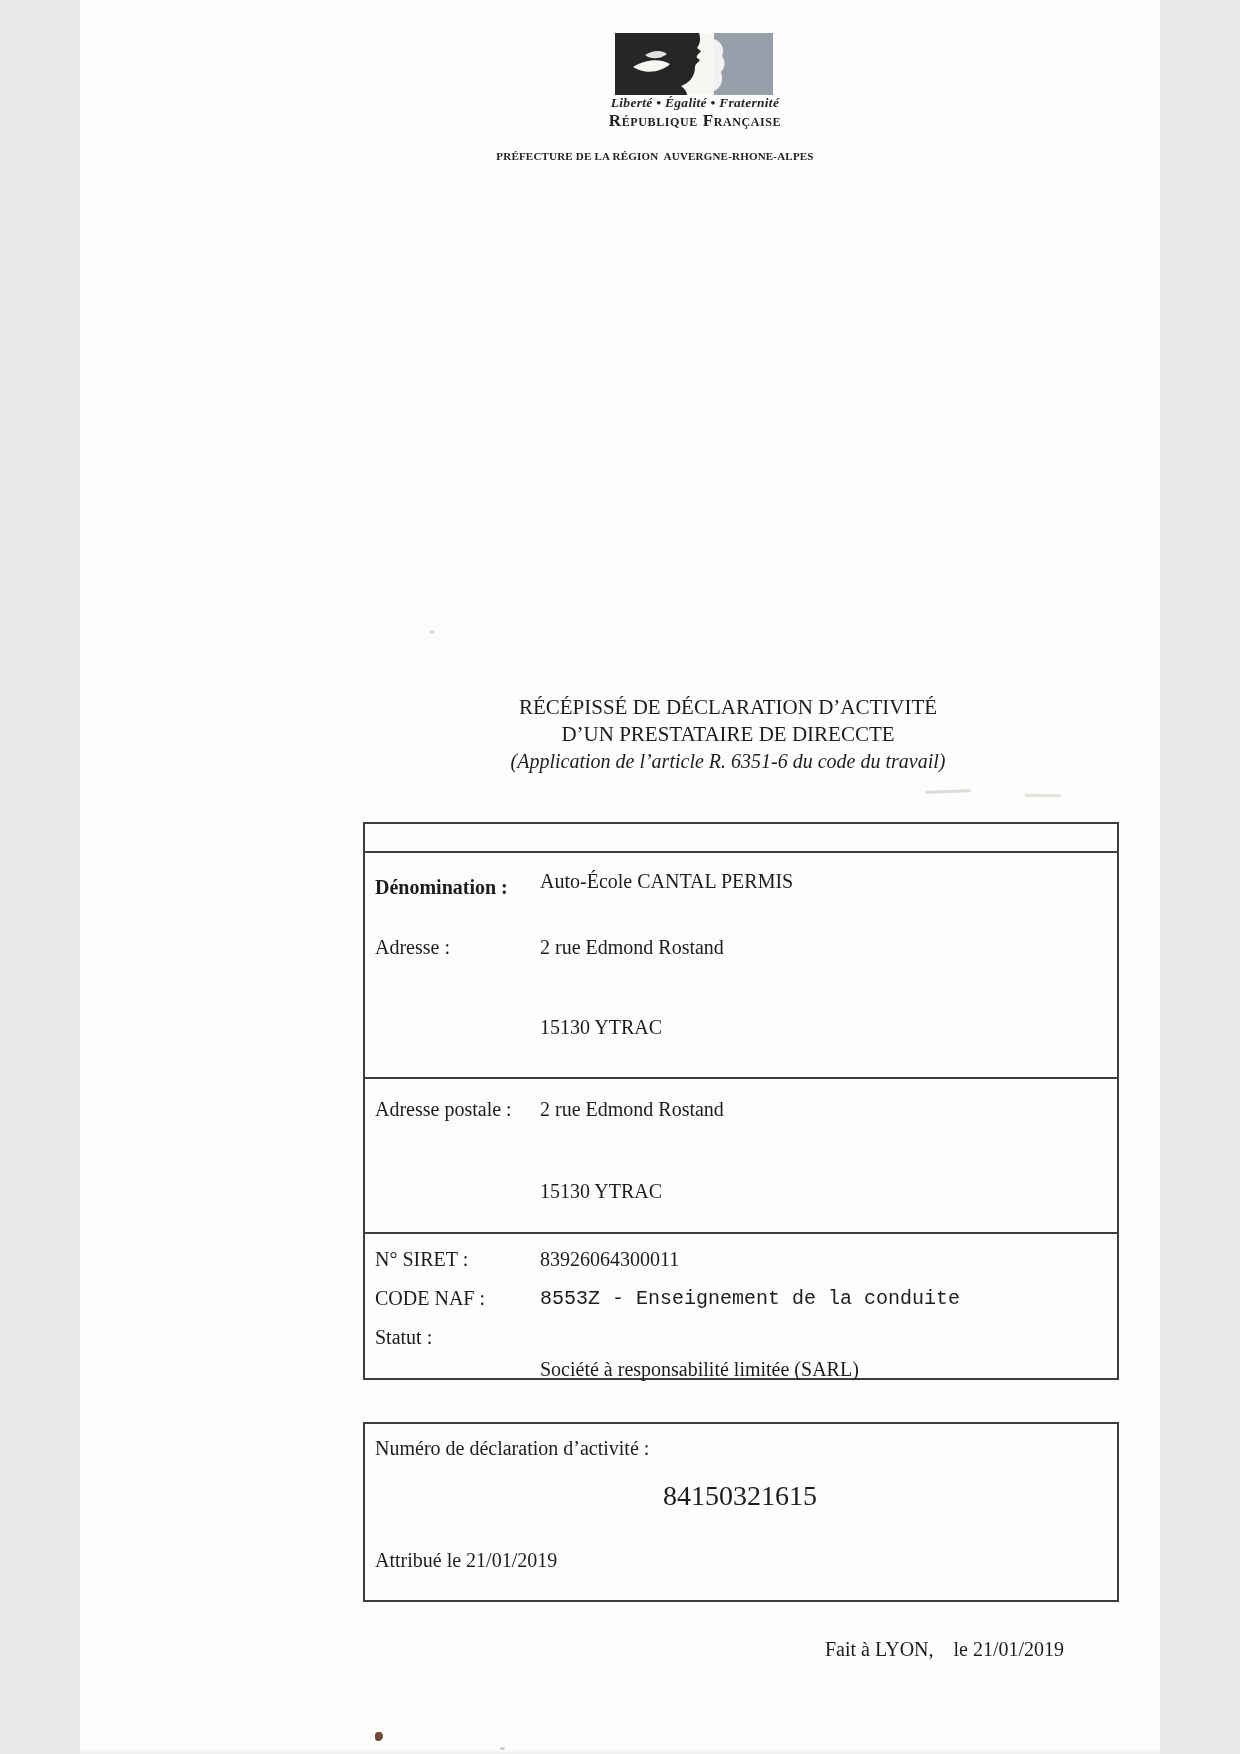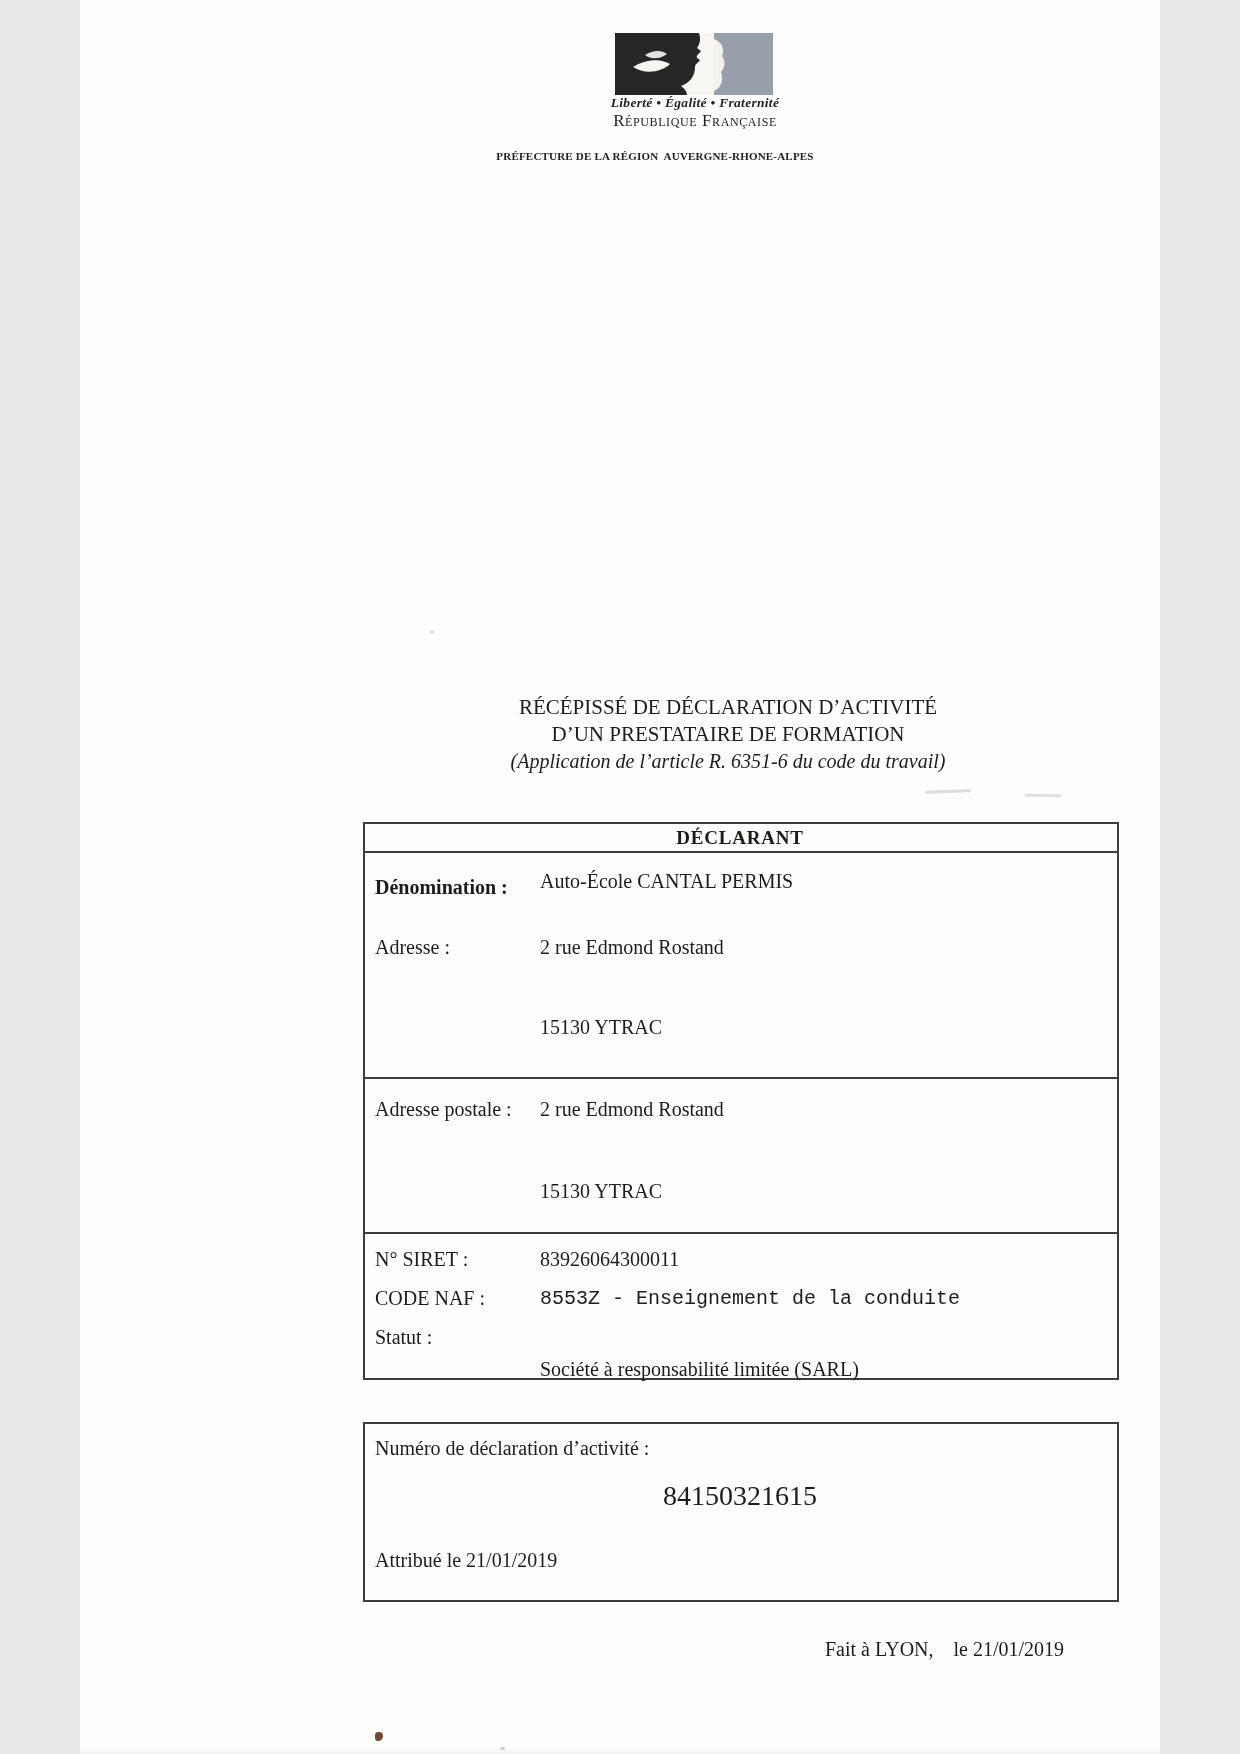--- a/index.html
+++ b/index.html
@@ -15,21 +15,21 @@
 
   
   .logo-svg { position:absolute; left:535px; top:33px; width:158px; height:62px; }
   .logo-motto {
     position:absolute; left:485px; top:95px; width:260px;
     text-align:center; font-size:13.5px; font-weight:bold; font-style:italic;
     letter-spacing:0.3px; color:#252525;
   }
   .logo-republic {
     position:absolute; left:485px; top:111px; width:260px;
-    text-align:center; font-size:17px; font-weight:normal;
+    text-align:center; font-size:17px; font-weight:bold;
     font-variant:small-caps; letter-spacing:0.6px; color:#222;
   }
   .prefecture {
     position:absolute; left:290px; top:150px; width:570px;
     text-align:center; font-size:11px; font-weight:bold;
     letter-spacing:0.2px; white-space:pre; color:#222;
   }
 
   
   .sender {
@@ -90,26 +90,25 @@
     <path opacity="0.9" d="M30,22 C38,17 47,17 52,21 C46,26 36,27 30,22 Z" fill="#f7f6f2"></path>
     <path opacity="0.95" d="M99,6 C107,9 110,16 107,23 C111,28 110,35 106,39 C109,47 106,55 99,58 Z" fill="#f7f6f2"></path>
   </svg>
   <div class="logo-motto">Liberté • Égalité • Fraternité</div>
   <div class="logo-republic">République Française</div>
   <div class="prefecture">PRÉFECTURE DE LA RÉGION  AUVERGNE-RHONE-ALPES</div>
 
 
   <div class="doc-title">
     <div class="t-line">RÉCÉPISSÉ DE DÉCLARATION D’ACTIVITÉ</div>
-    <div class="t-line">D’UN PRESTATAIRE DE FORMATION</div>
+    <div class="t-line">D’UN PRESTATAIRE DE DIRECCTE</div>
     <div class="t-sub">(Application de l’article R. 6351-6 du code du travail)</div>
   </div>
 
   <div class="box" style="left:283px; top:822px; width:752px; height:554px;"></div>
-  <div class="tbl-header">DÉCLARANT</div>
   <div class="hline" style="left:285px; top:851px; width:752px;"></div>
   <div class="hline" style="left:285px; top:1077px; width:752px;"></div>
   <div class="hline" style="left:285px; top:1232px; width:752px;"></div>
 
   <div class="cell-text" style="left:295px; top:876px;font-weight:bold;">Dénomination :</div>
   <div class="cell-text" style="left:460px; top:870px;">Auto-École CANTAL PERMIS</div>
 
   <div class="cell-text" style="left:295px; top:936px;">Adresse :</div>
   <div class="cell-text" style="left:460px; top:936px;">2 rue Edmond Rostand</div>
   <div class="cell-text" style="left:460px; top:1016px;">15130 YTRAC</div>

